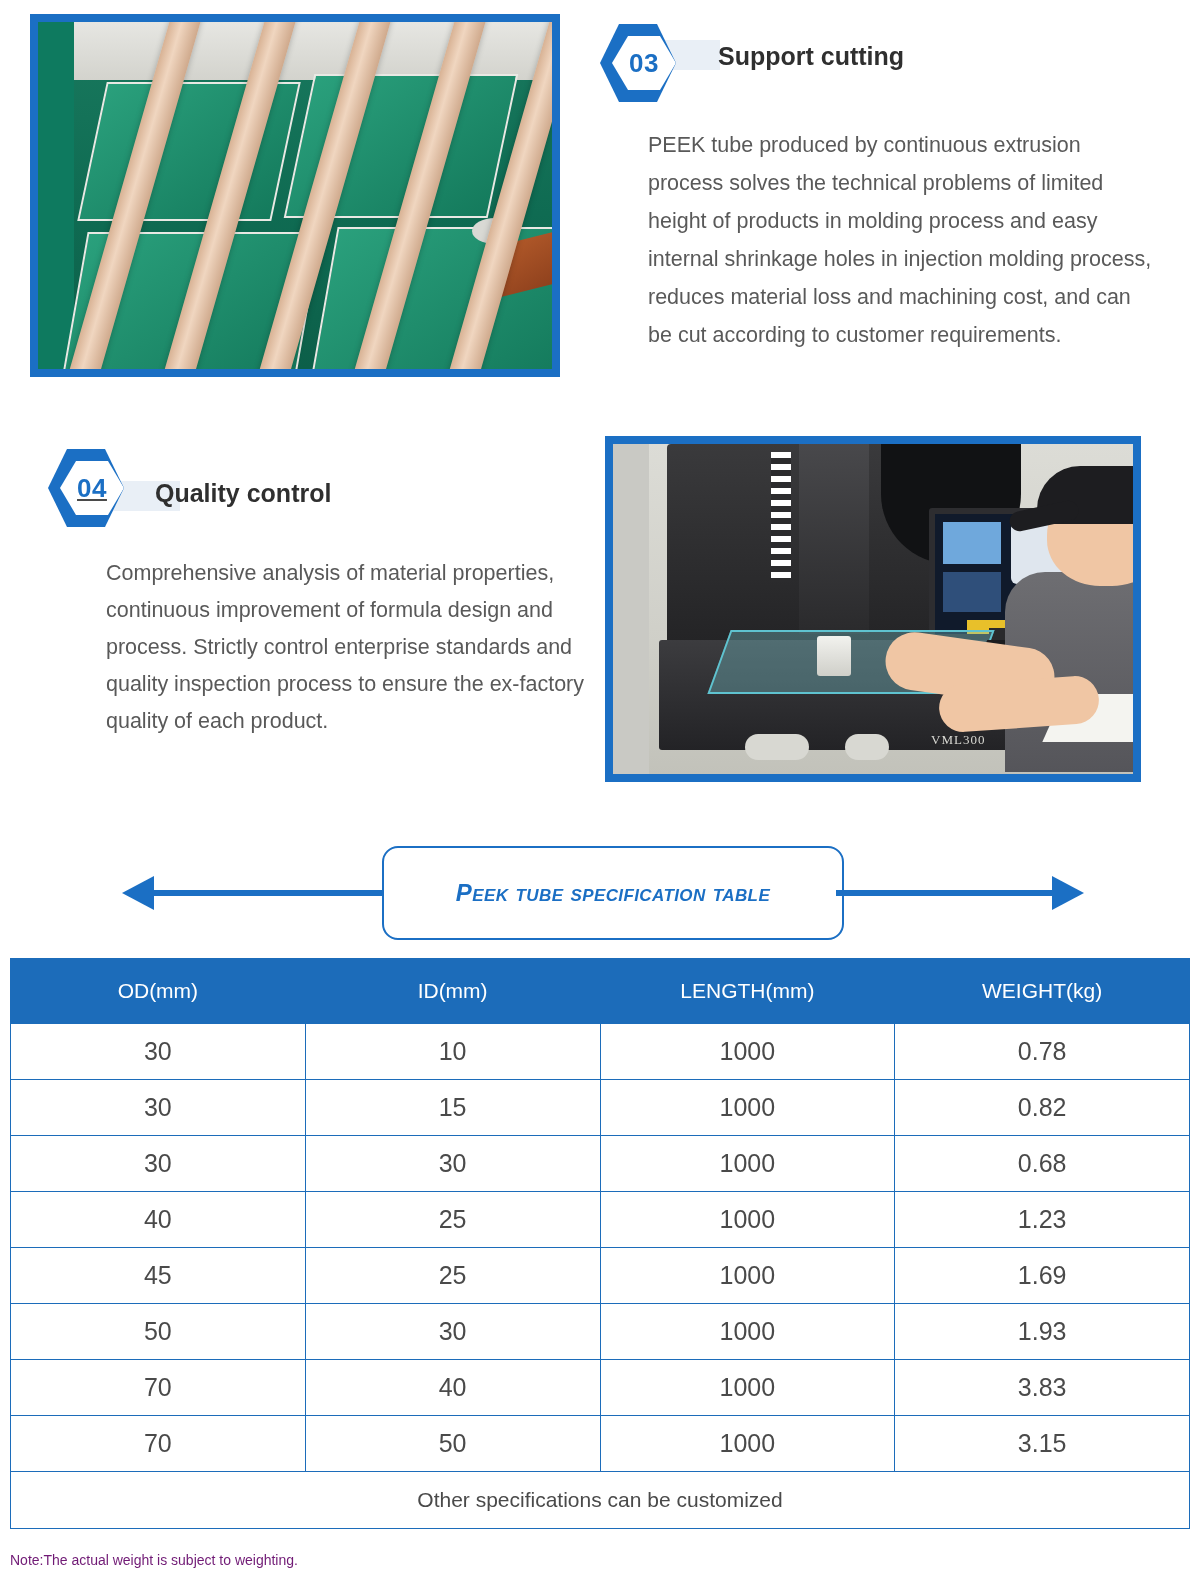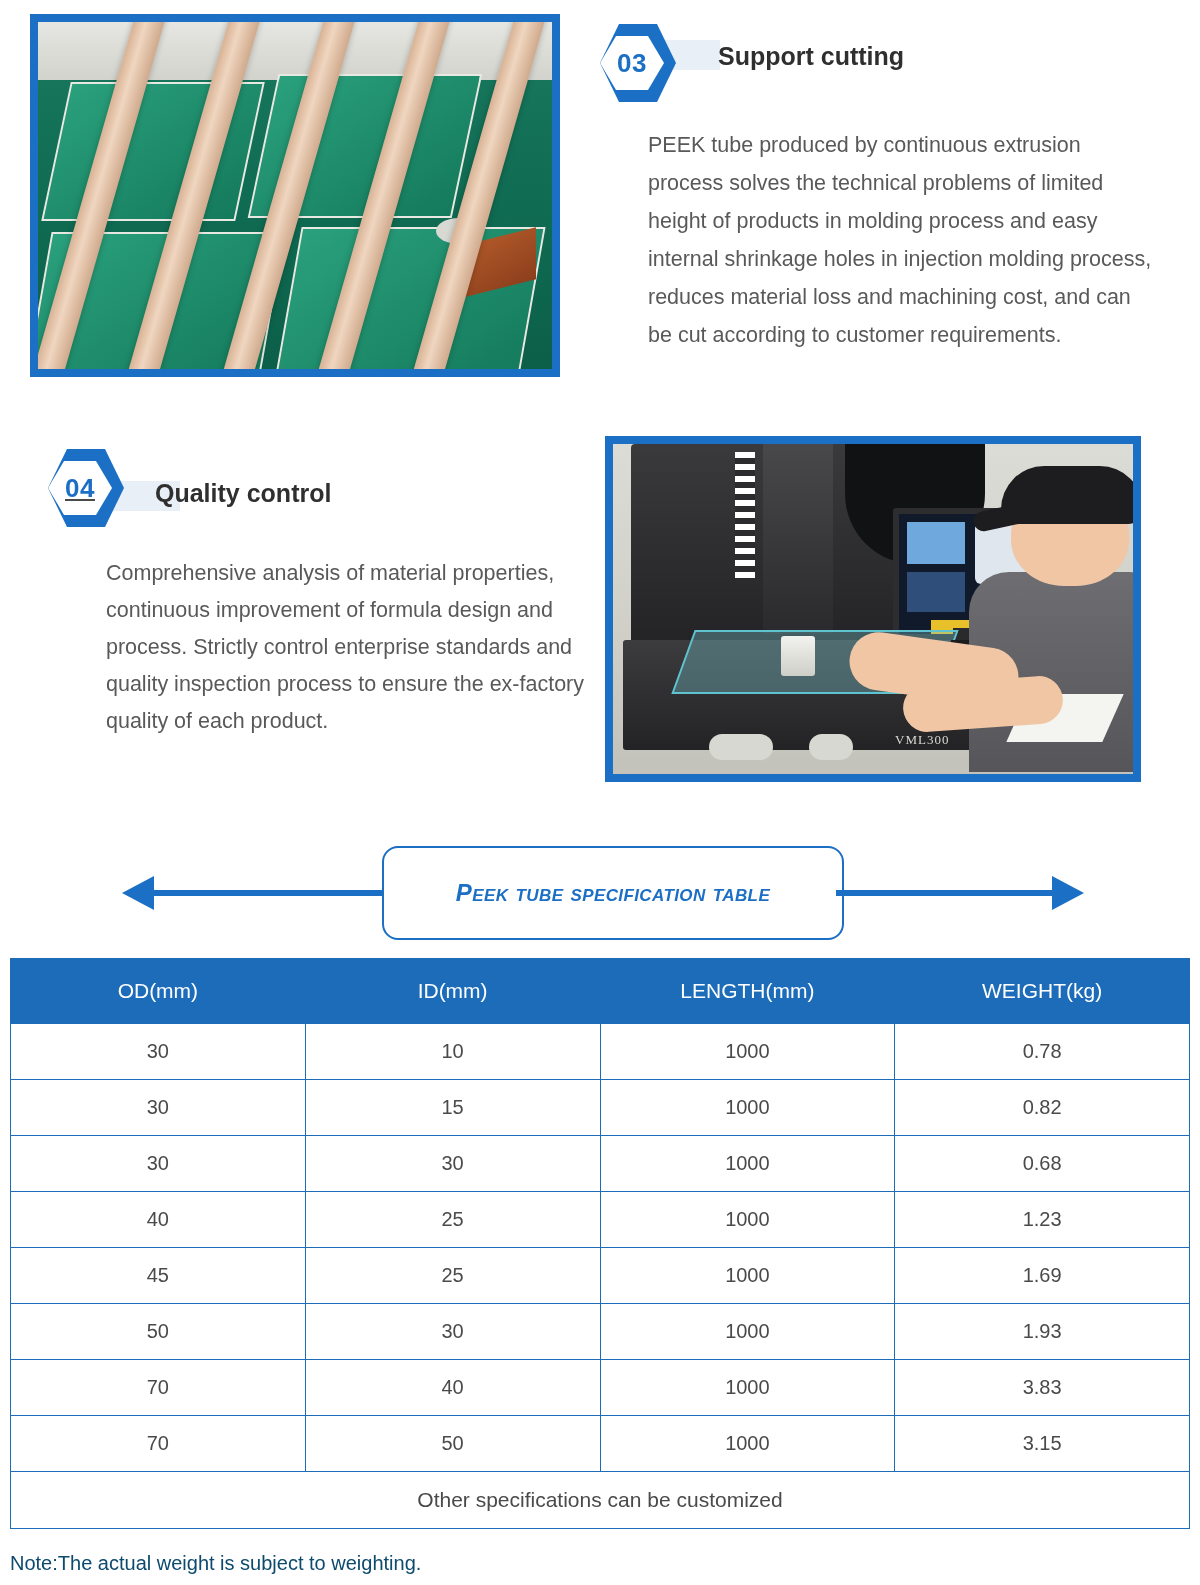--- a/index.html
+++ b/index.html
@@ -21,21 +21,21 @@
     position: absolute;
     left: 30px;
     top: 14px;
     width: 530px;
     height: 363px;
     border: 8px solid #1b6fc4;
     box-sizing: border-box;
     background: #0e7a5f;
     overflow: hidden;
   }
-  .photo-inner { position: absolute; inset: 0; }
+  .photo-inner { position: absolute; inset: 0; margin-left: 36px; }
 
   
   .floor {
     position: absolute; inset: 0;
     background: linear-gradient(180deg,#19795e 0%,#0f6b52 55%,#0c5f49 100%);
   }
   .floor .wall {
     position: absolute; left:0; top:0; width:100%; height:58px;
     background: linear-gradient(180deg,#e6e6e2,#d3d3cd);
   }
@@ -70,21 +70,21 @@
   .stand {
     position: absolute; left: 398px; top: 196px; width: 46px; height: 26px;
     background: #d9d9d4; border-radius: 50%;
   }
 
   .badge {
     position: absolute;
     width: 76px; height: 78px;
     background: #1b6fc4;
     clip-path: polygon(25% 0%, 75% 0%, 100% 50%, 75% 100%, 25% 100%, 0% 50%);
-    display: flex; align-items: center; justify-content: flex-start;
+    display: flex; align-items: center; justify-content: flex-end;
   }
   .badge-inner {
     width: 64px; height: 54px;
     background: #ffffff;
     clip-path: polygon(25% 0%, 75% 0%, 100% 50%, 75% 100%, 25% 100%, 0% 50%);
     display: flex; align-items: center; justify-content: center;
   }
   .badge-num {
     color: #1b6fc4;
     font-size: 26px;
@@ -249,34 +249,34 @@
     color: #ffffff;
     font-size: 21px;
     font-weight: normal;
     height: 62px;
     border: 1px solid #1c6cba;
     margin-top: 40px;
   }
   .spec-table td {
     height: 53px;
     text-align: center;
-    font-size: 20px;
+    font-size: 25px;
     color: #4a4a4a;
     border: 1px solid #1c6cba;
   }
   .spec-footer td {
     height: 54px;
     font-size: 21px;
   }
   .note {
     position: absolute;
     left: 10px;
     top: 1552px;
-    font-size: 20px;
-    color: #0c4a6e;
+    font-size: 14px;
+    color: #701a75;
   }
 </style>
 </head>
 <body>
 
 <div class="sec03-photo">
   <div class="photo-inner">
     <div class="floor">
       <div class="wall"></div>
       <div class="panel p1"></div>

